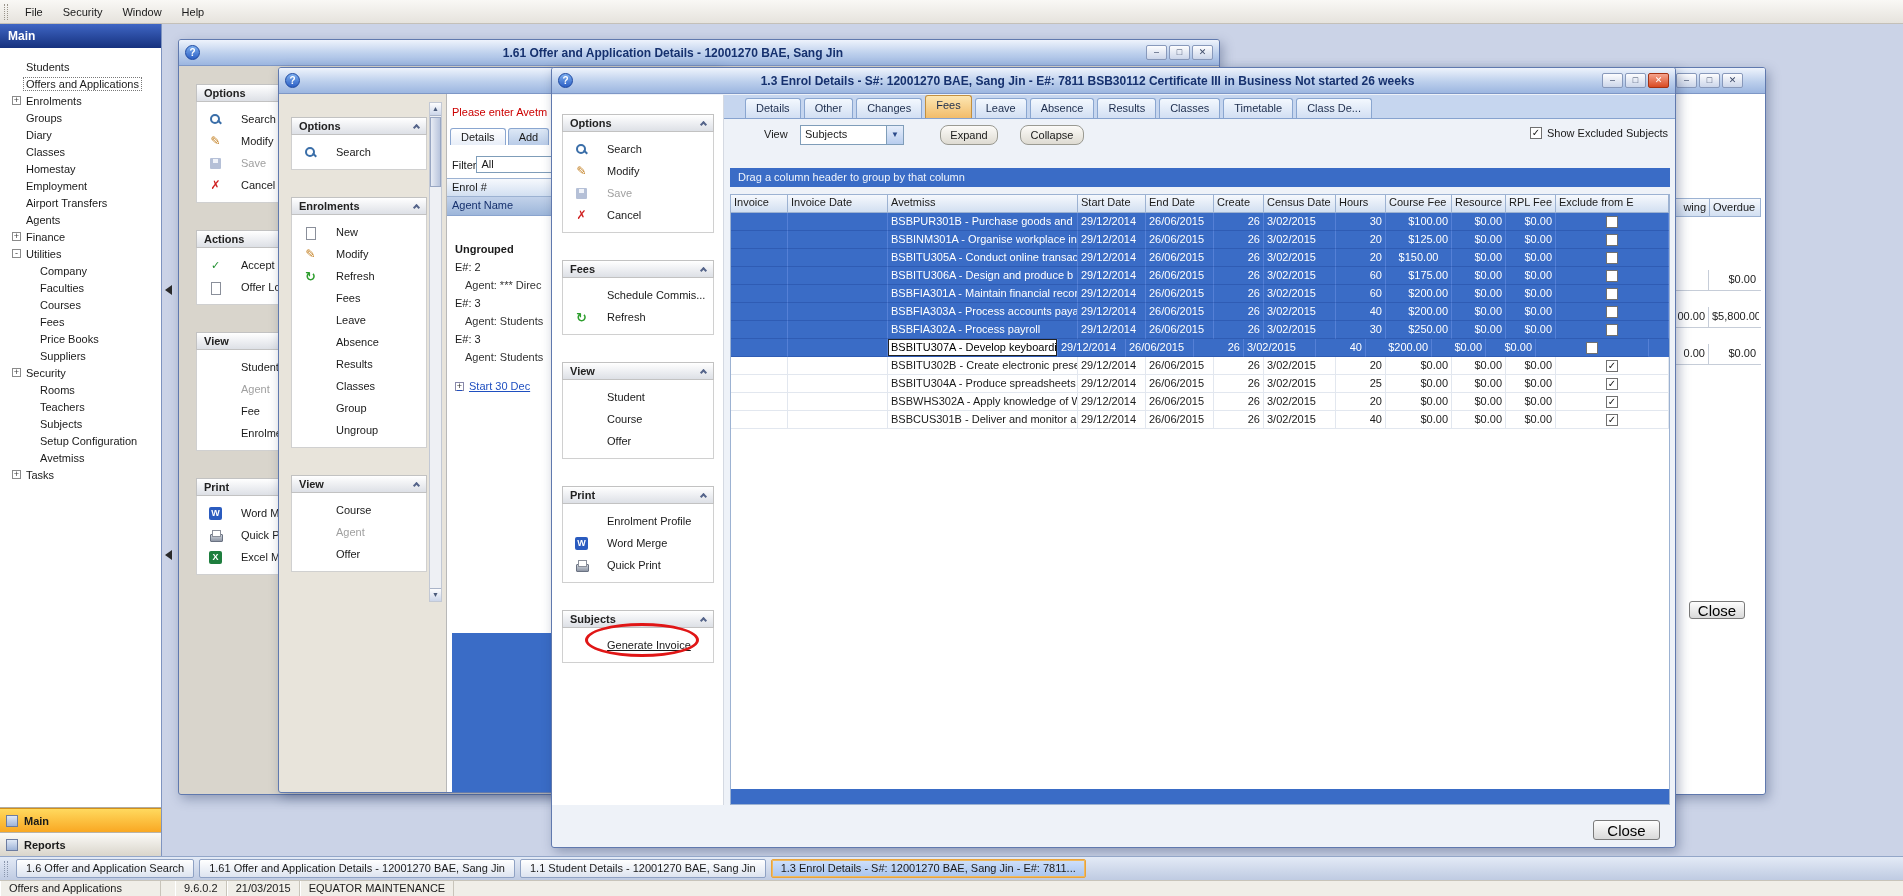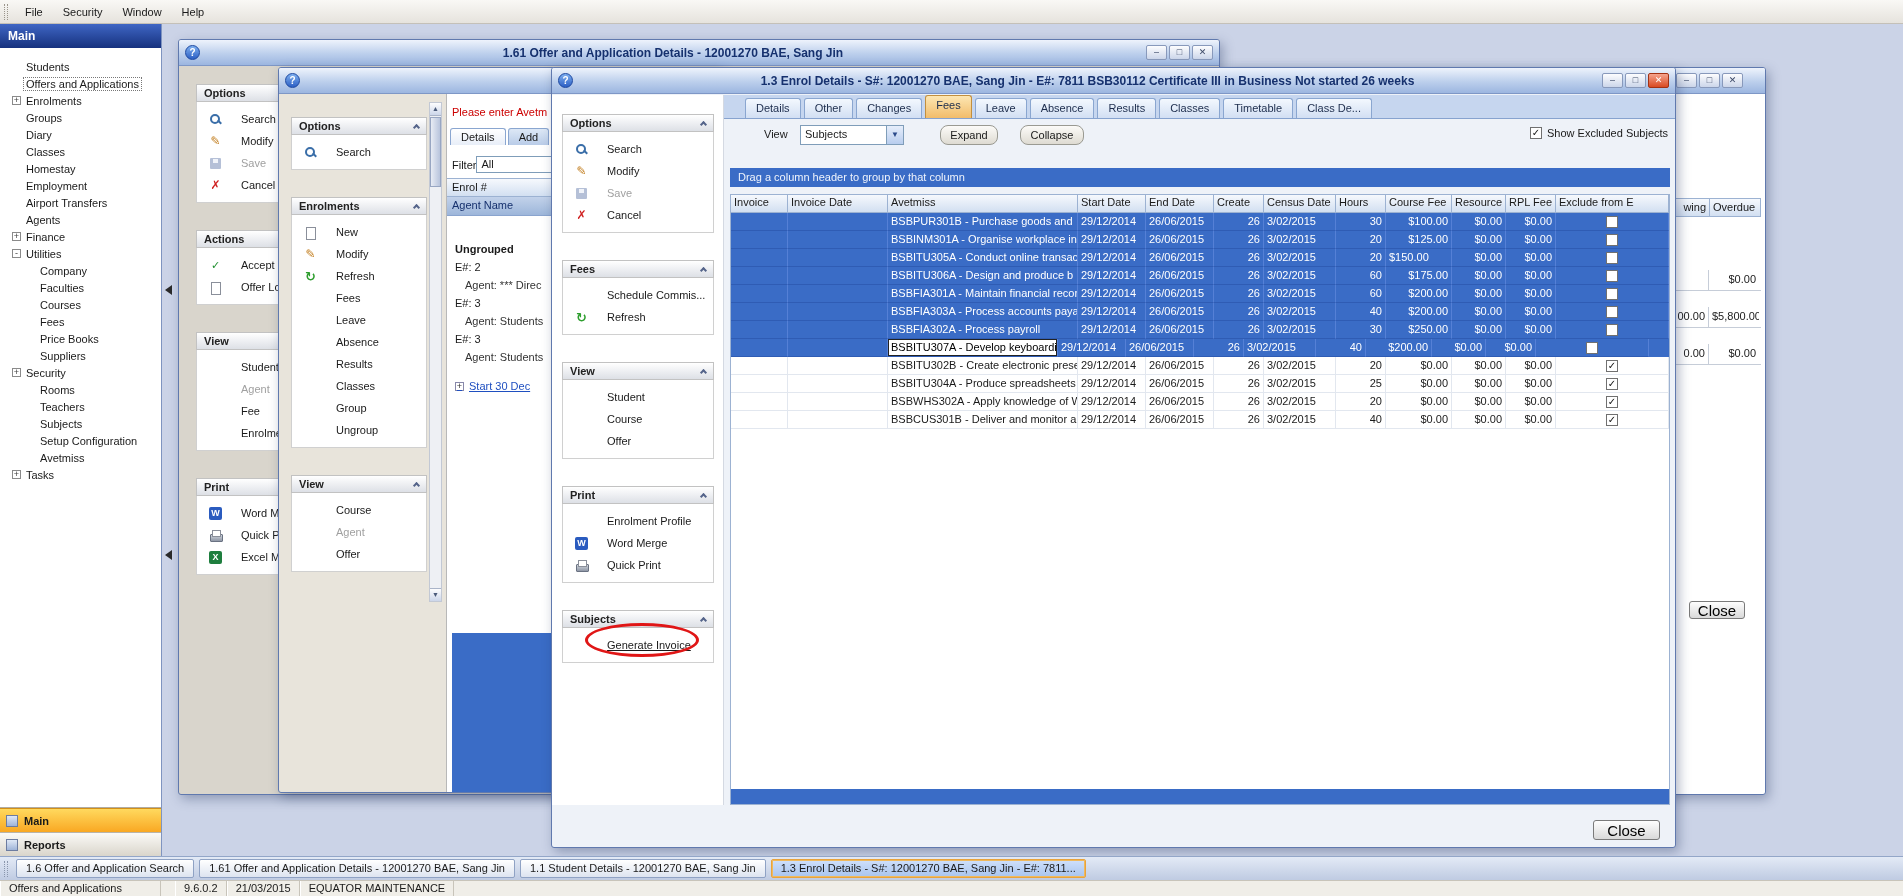--- a/index.html
+++ b/index.html
@@ -696,21 +696,21 @@
         </div>
         <div class="grow sel">
           <div class="gc" style="width: 57px; text-align: left;"></div>
           <div class="gc" style="width: 100px; text-align: left;"></div>
           <div class="gc" style="width: 190px; text-align: left;">BSBITU305A - Conduct online transac</div>
           <div class="gc" style="width: 68px; text-align: left;">29/12/2014</div>
           <div class="gc" style="width: 68px; text-align: left;">26/06/2015</div>
           <div class="gc" style="width: 50px; text-align: right;">26</div>
           <div class="gc" style="width: 72px; text-align: left;">3/02/2015</div>
           <div class="gc" style="width: 50px; text-align: right;">20</div>
-          <div class="gc" style="width: 66px; text-align: left;">$150.00</div>
+          <div class="gc" style="width: 66px; text-align: center;">$150.00</div>
           <div class="gc" style="width: 54px; text-align: right;">$0.00</div>
           <div class="gc" style="width: 50px; text-align: right;">$0.00</div>
           <div class="gc cb-cell" style="width: 113px;">
             <span class="cbx"></span>
           </div>
         </div>
         <div class="grow sel">
           <div class="gc" style="width: 57px; text-align: left;"></div>
           <div class="gc" style="width: 100px; text-align: left;"></div>
           <div class="gc" style="width: 190px; text-align: left;">BSBITU306A - Design and produce b</div>

